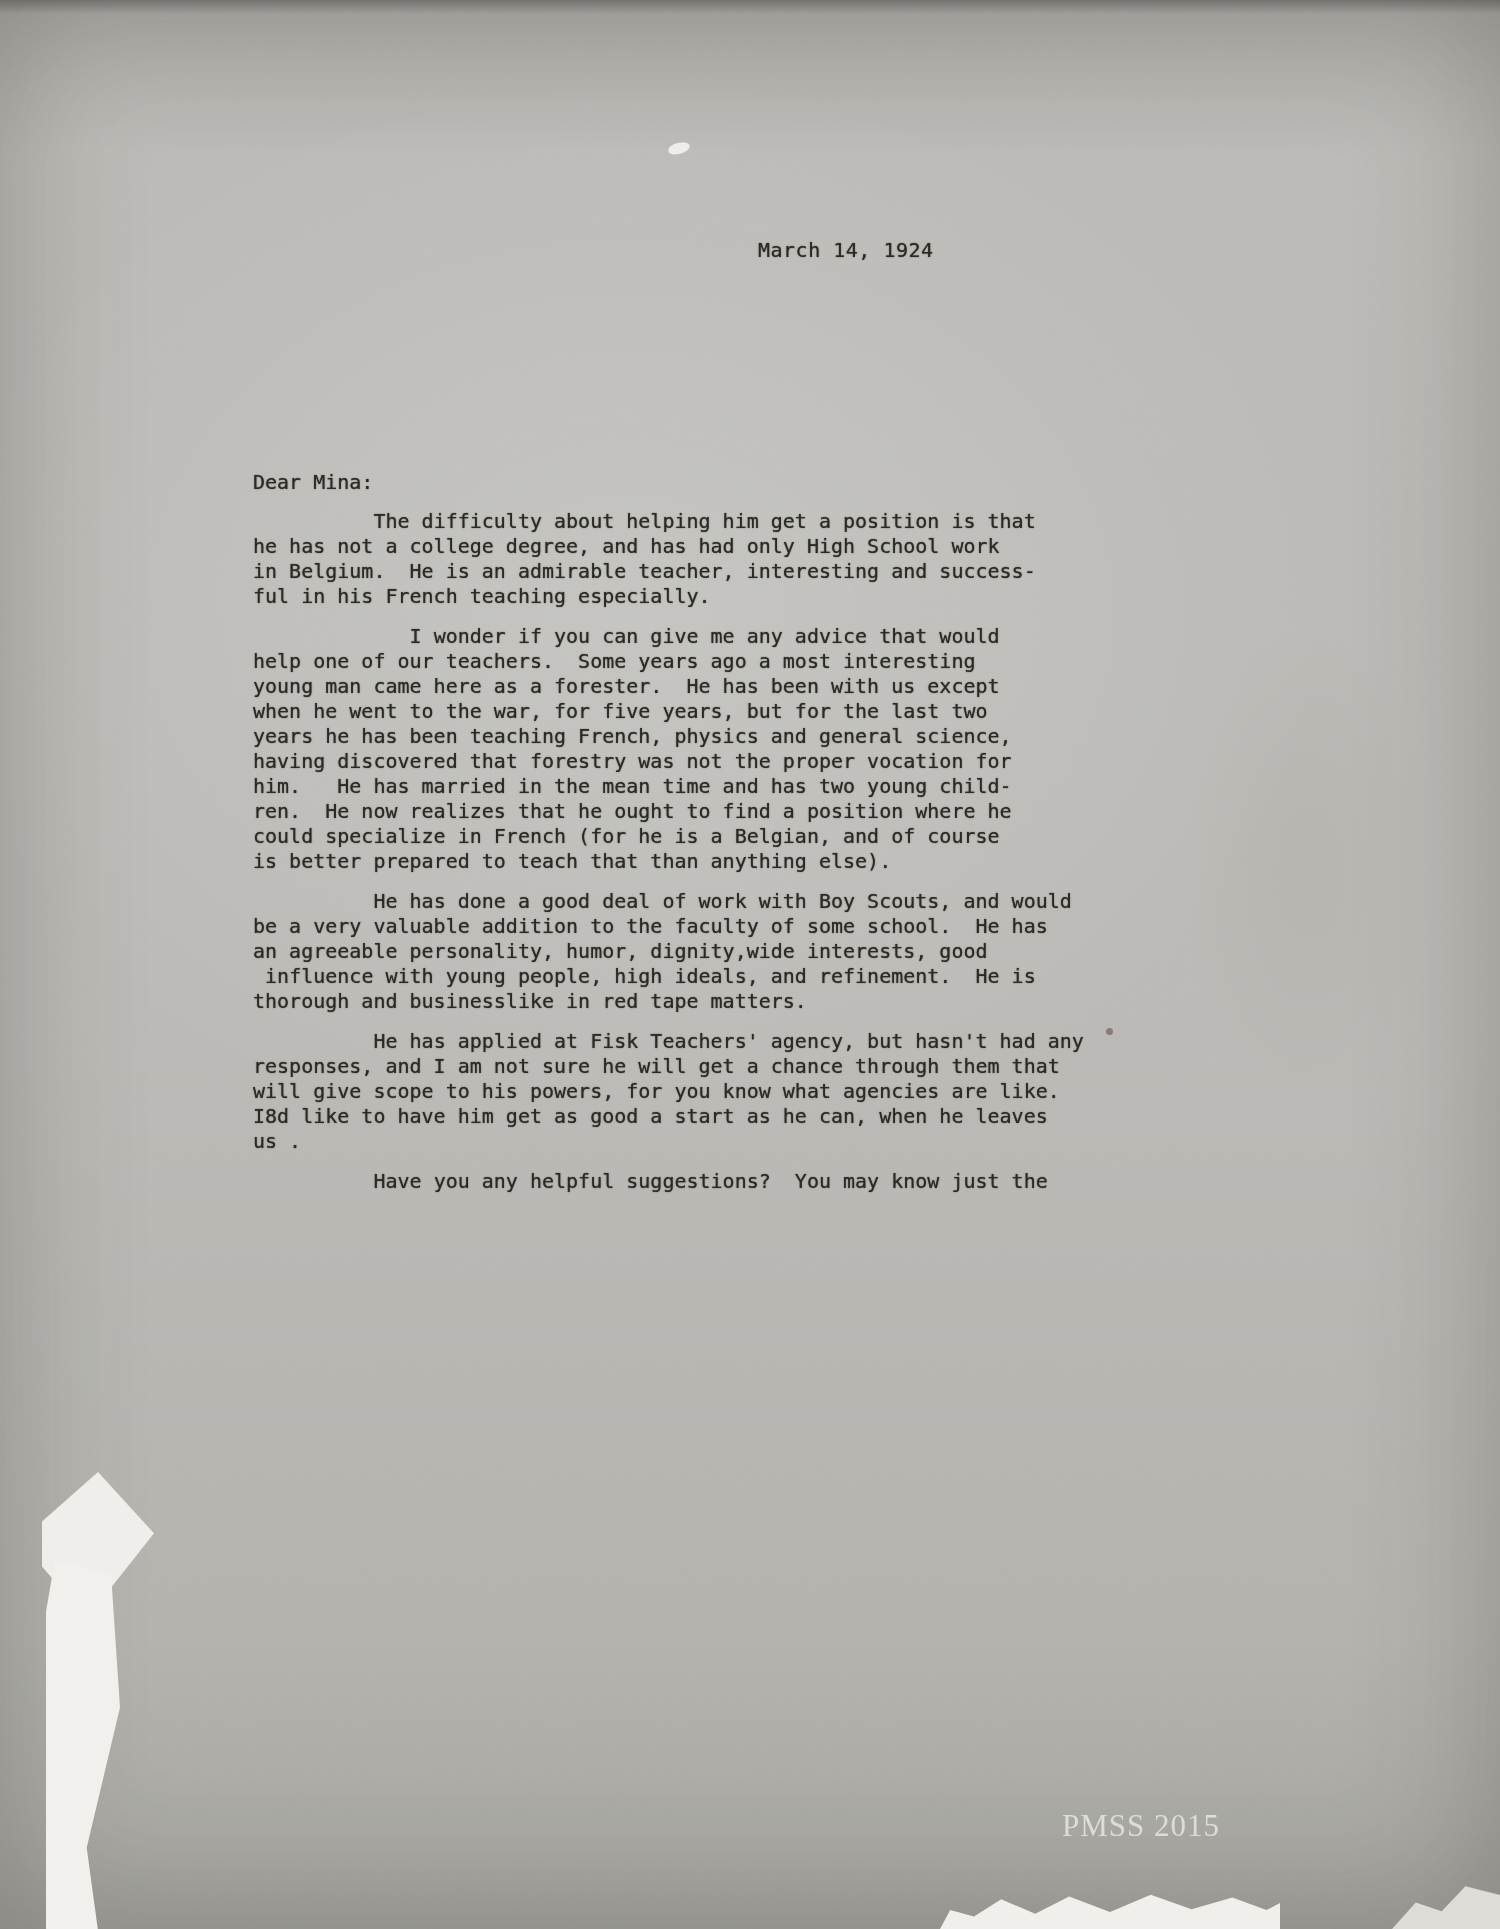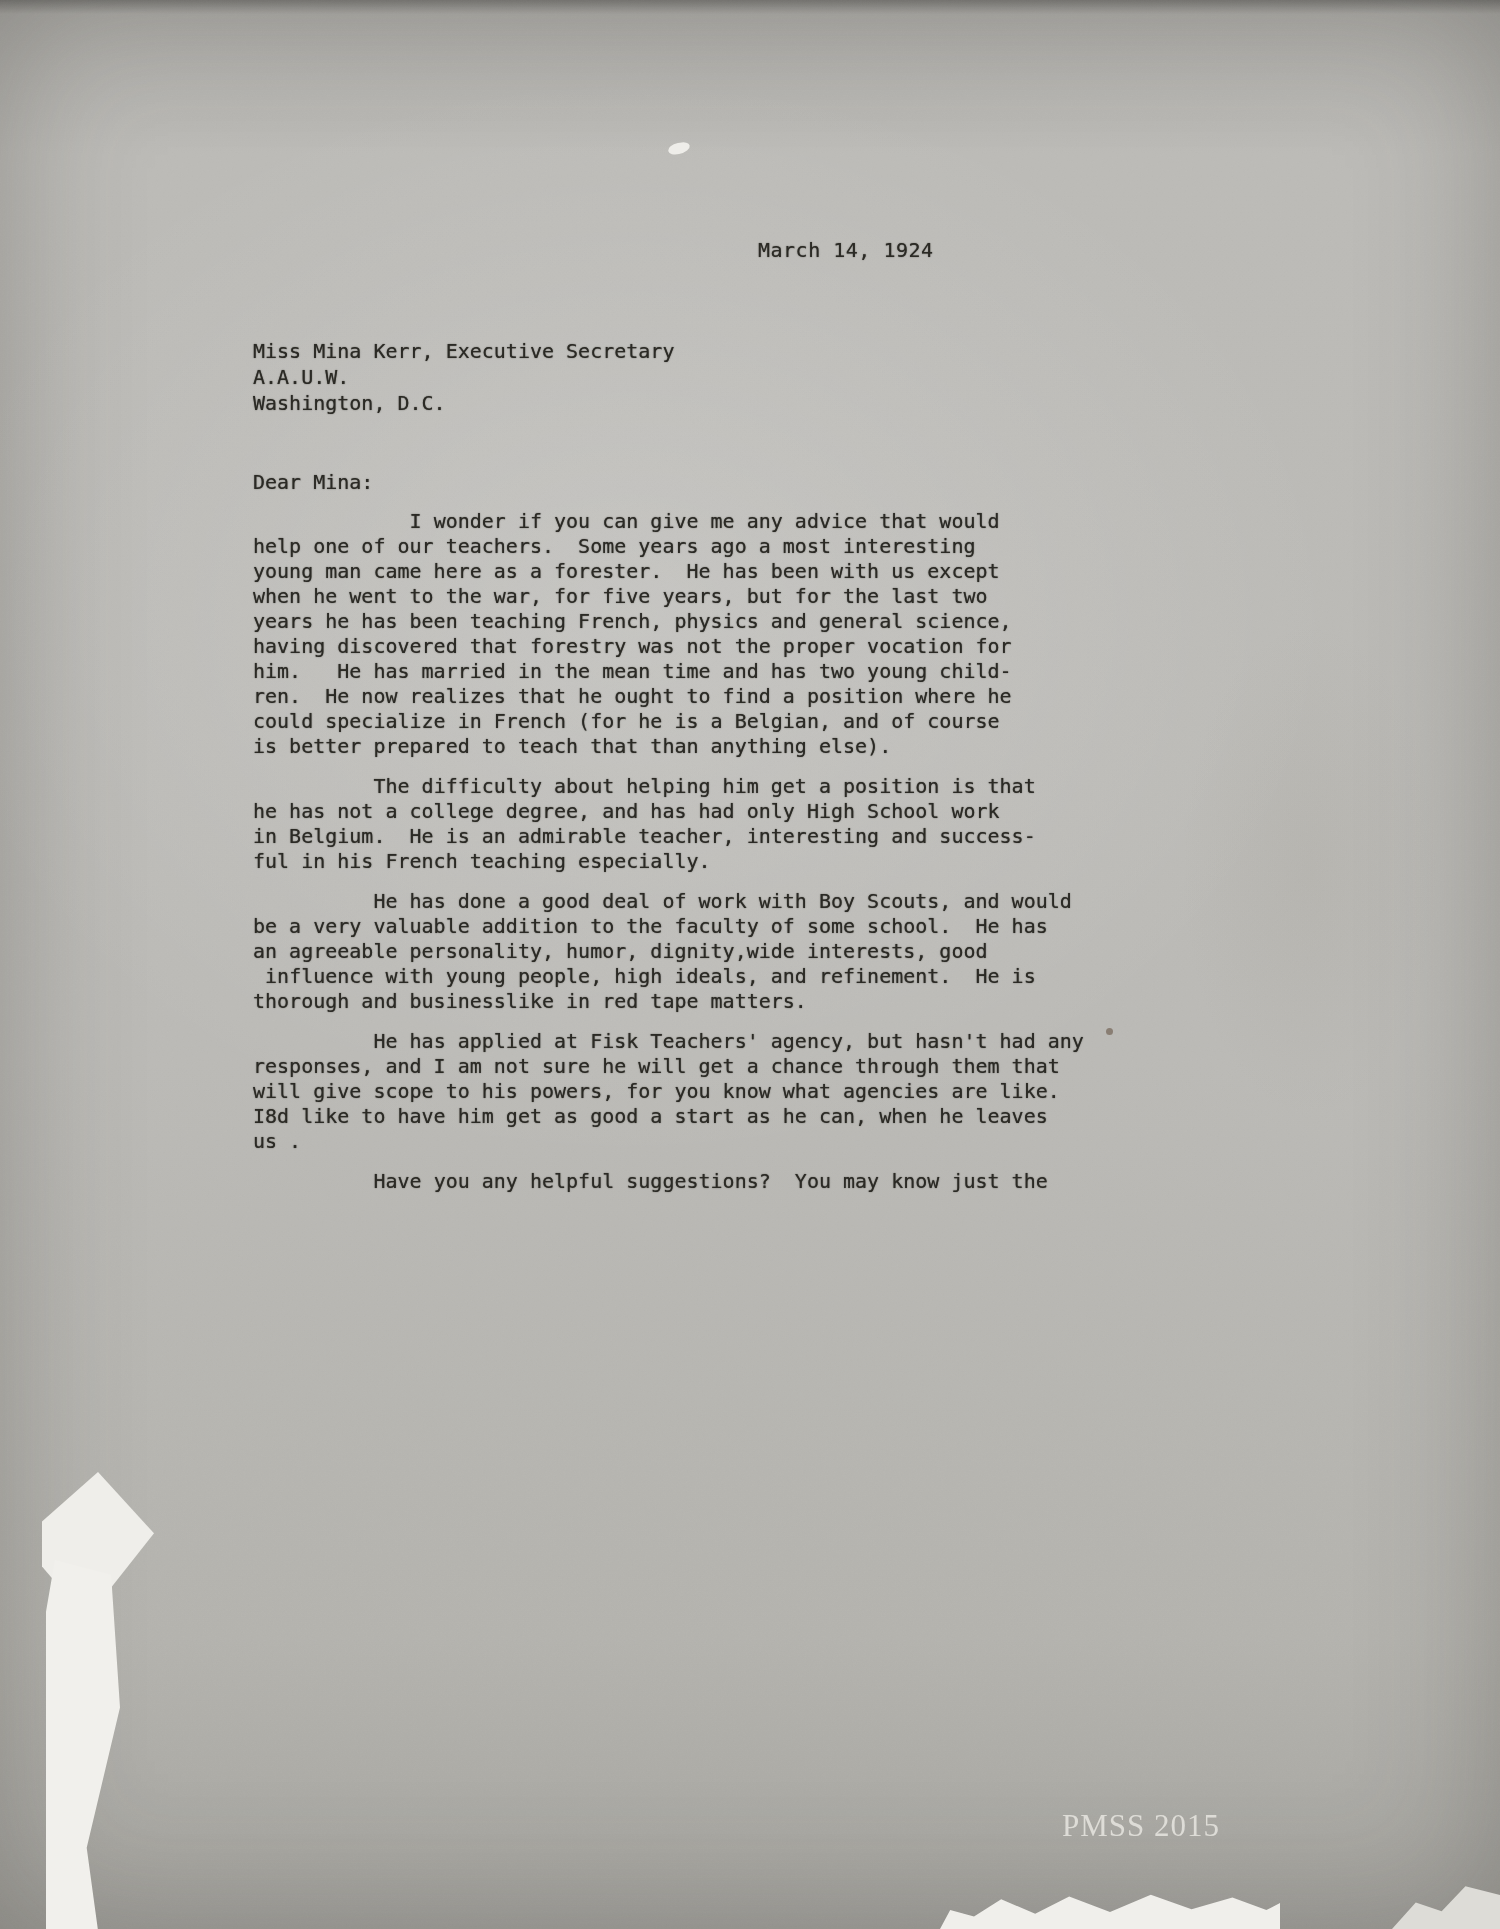--- a/index.html
+++ b/index.html
@@ -159,43 +159,38 @@
     <rect width="100%" height="100%" filter="url(#grain-filter)"></rect>
   </svg>
 
   <div class="stain"></div>
   <div class="speck-white"></div>
   <div class="speck-dark"></div>
 
   <div class="letter">
     <div class="date">March 14, 1924</div>
 
-    <div class="address">
-      <div>Miss Mina Kerr, Executive Secretary</div>
-      <div>A.A.U.W.</div>
-      <div>Washington, D.C.</div>
-    </div>
 
     <div class="salutation">Dear Mina:</div>
 
     <div class="body-text">
+      <p>          The difficulty about helping him get a position is that
+he has not a college degree, and has had only High School work
+in Belgium.  He is an admirable teacher, interesting and success-
+ful in his French teaching especially.</p>
       <p>             I wonder if you can give me any advice that would
 help one of our teachers.  Some years ago a most interesting
 young man came here as a forester.  He has been with us except
 when he went to the war, for five years, but for the last two
 years he has been teaching French, physics and general science,
 having discovered that forestry was not the proper vocation for
 him.   He has married in the mean time and has two young child-
 ren.  He now realizes that he ought to find a position where he
 could specialize in French (for he is a Belgian, and of course
 is better prepared to teach that than anything else).</p>
-      <p>          The difficulty about helping him get a position is that
-he has not a college degree, and has had only High School work
-in Belgium.  He is an admirable teacher, interesting and success-
-ful in his French teaching especially.</p>
       <p>          He has done a good deal of work with Boy Scouts, and would
 be a very valuable addition to the faculty of some school.  He has
 an agreeable personality, humor, dignity,wide interests, good
  influence with young people, high ideals, and refinement.  He is
 thorough and businesslike in red tape matters.</p>
       <p>          He has applied at Fisk Teachers' agency, but hasn't had any
 responses, and I am not sure he will get a chance through them that
 will give scope to his powers, for you know what agencies are like.
 I8d like to have him get as good a start as he can, when he leaves
 us .</p>

